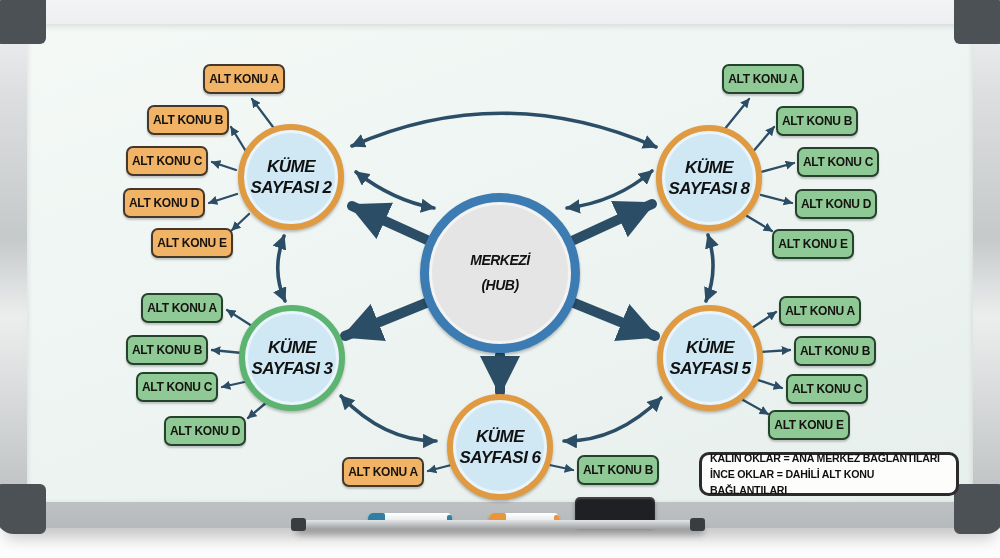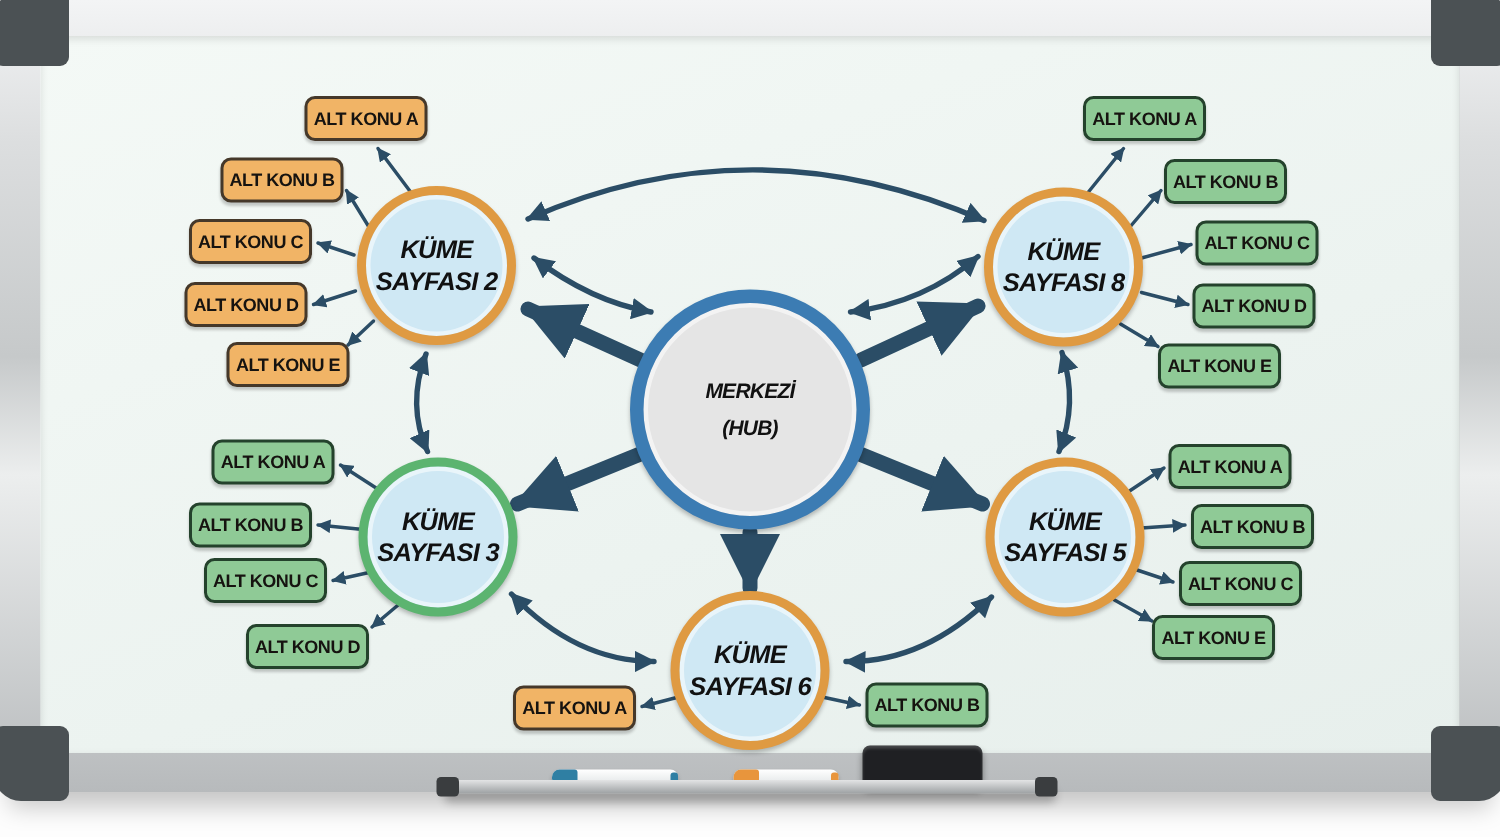--- a/index.html
+++ b/index.html
@@ -175,20 +175,24 @@
   <div class="box green" style="left:768px;top:410px">ALT KONU E</div>
 
   <div class="box orange" style="left:342px;top:457px">ALT KONU A</div>
   <div class="box green" style="left:577px;top:455px">ALT KONU B</div>
 
   <div class="box green" style="left:141px;top:293px">ALT KONU A</div>
   <div class="box green" style="left:126px;top:335px">ALT KONU B</div>
   <div class="box green" style="left:136px;top:372px">ALT KONU C</div>
   <div class="box green" style="left:164px;top:416px">ALT KONU D</div>
 
+  <div class="legend">
+    <div>KALIN OKLAR = ANA MERKEZ BAĞLANTILARI</div>
+    <div>İNCE OKLAR = DAHİLİ ALT KONU BAĞLANTILARI</div>
+  </div>
 
   <div class="marker blue">
     <span class="cap"></span>
     <span class="tip"></span>
   </div>
   <div class="marker orange">
     <span class="cap"></span>
     <span class="tip"></span>
   </div>
   <div class="eraser"></div>

